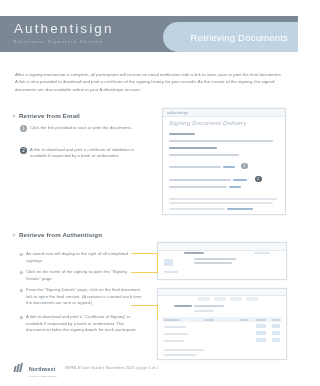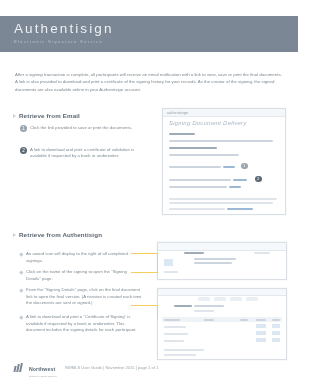--- a/index.html
+++ b/index.html
@@ -233,20 +233,23 @@
     margin-left: 4px;
   }
 </style>
 </head>
 <body>
 
 <div class="header">
   <div class="brand">
     <div class="brand-title">Authentisign</div>
     <div class="brand-sub">Electronic Signature Service</div>
+  </div>
+  <div class="banner">
+    <span class="banner-text">Retrieving Documents</span>
   </div>
 </div>
 
 <p class="intro">After a signing transaction is complete, all participants will receive an email notification with a link to view, save or print the final documents. A link is also provided to download and print a certificate of the signing history for your records. As the creator of the signing, the signed documents are also available online in your Authentisign account.</p>
 
 <div class="sec-head" style="left:13px; top:112px;">
   <span class="arrow"></span>
   <span class="sec-title">Retrieve from Email</span>
 </div>
 

